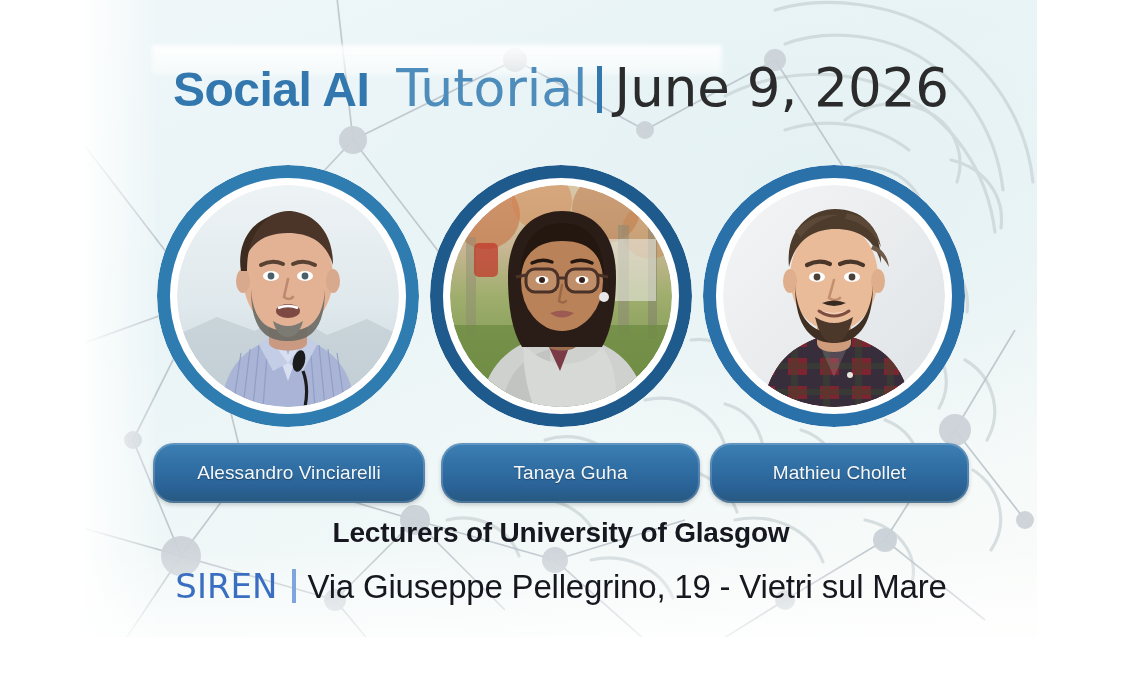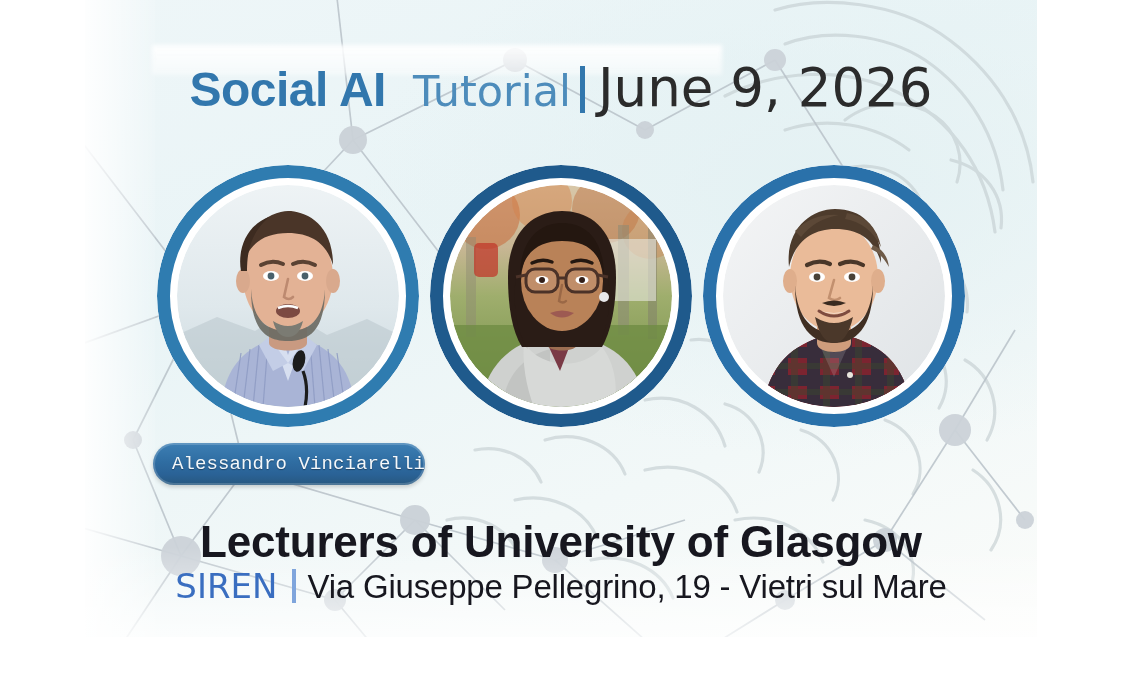--- a/index.html
+++ b/index.html
@@ -66,21 +66,21 @@
     font-family: Liberation Sans, sans-serif;
     font-weight: bold;
     font-size: 48px;
     letter-spacing: -0.5px;
     color: #3277ad;
     vertical-align: baseline;
   }
   .t-tutorial {
     font-family: "DejaVu Sans", sans-serif;
     font-weight: 400;
-    font-size: 43px;
+    font-size: 52px;
     color: #4d8cbb;
     margin-left: 27px;
     vertical-align: baseline;
     text-align: center;
   }
   .t-bar {
     display: inline-block;
     width: 5px;
     height: 47px;
     background: #3277ad;
@@ -112,43 +112,43 @@
   .portrait .photo {
     position: absolute;
     border-radius: 50%;
     overflow: hidden;
   }
   .portrait .photo svg { display: block; }
 
   
   .badge {
     position: absolute;
-    height: 42px;
+    height: 60px;
     border-radius: 21px;
     background: linear-gradient(180deg, #3d7fb4 0%, #2f6da2 45%, #2a6296 75%, #27587f 100%);
     box-shadow: 0 2px 4px rgba(0,0,0,0.18), inset 0 0 0 2px rgba(255,255,255,0.18);
     display: flex;
     align-items: center;
-    justify-content: flex-end;
+    justify-content: center;
     color: #f4f8fb;
-    font-family: Liberation Mono, monospace;
+    font-family: Liberation Sans, sans-serif;
     font-size: 19px;
     letter-spacing: 0.1px;
     text-shadow: 0 1px 1px rgba(0,0,0,0.35);
     white-space: nowrap;
   }
 
   
   #lecturers {
     position: absolute;
     left: 0; top: 517px;
     width: 952px;
     text-align: center;
     font-family: "Liberation Sans Narrow", "Liberation Sans", sans-serif;
-    font-size: 44px;
+    font-size: 28px;
     font-weight: bold;
     color: #17171f;
     letter-spacing: -0.2px;
     white-space: nowrap;
   }
   #address-row {
     position: absolute;
     left: 0; top: 566px;
     width: 952px;
     text-align: center;
@@ -497,20 +497,26 @@
           <path d="M92 132 q19 12 38 0 q-6 26 -19 26 q-13 0 -19 -26 Z" fill="#4b382a"></path>
           <path d="M99 118 q12 -5 24 0 q-12 6 -24 0 Z" fill="#3a2b20"></path>
         </g>
       </svg>
     </div>
   </div>
 
   <div class="badge" style="left:68px; top:443px; width:272px;">
     <span>Alessandro Vinciarelli</span>
   </div>
+  <div class="badge" style="left:356px; top:443px; width:259px;">
+    <span>Tanaya Guha</span>
+  </div>
+  <div class="badge" style="left:625px; top:443px; width:259px;">
+    <span>Mathieu Chollet</span>
+  </div>
 
   <div id="lecturers">Lecturers of University of Glasgow</div>
 
   <div id="address-row">
     <span class="a-siren">SIREN</span><span class="a-bar"></span><span class="a-addr">Via Giuseppe Pellegrino, 19 - Vietri sul Mare</span>
   </div>
 
 </div>
 
 </body></html>

